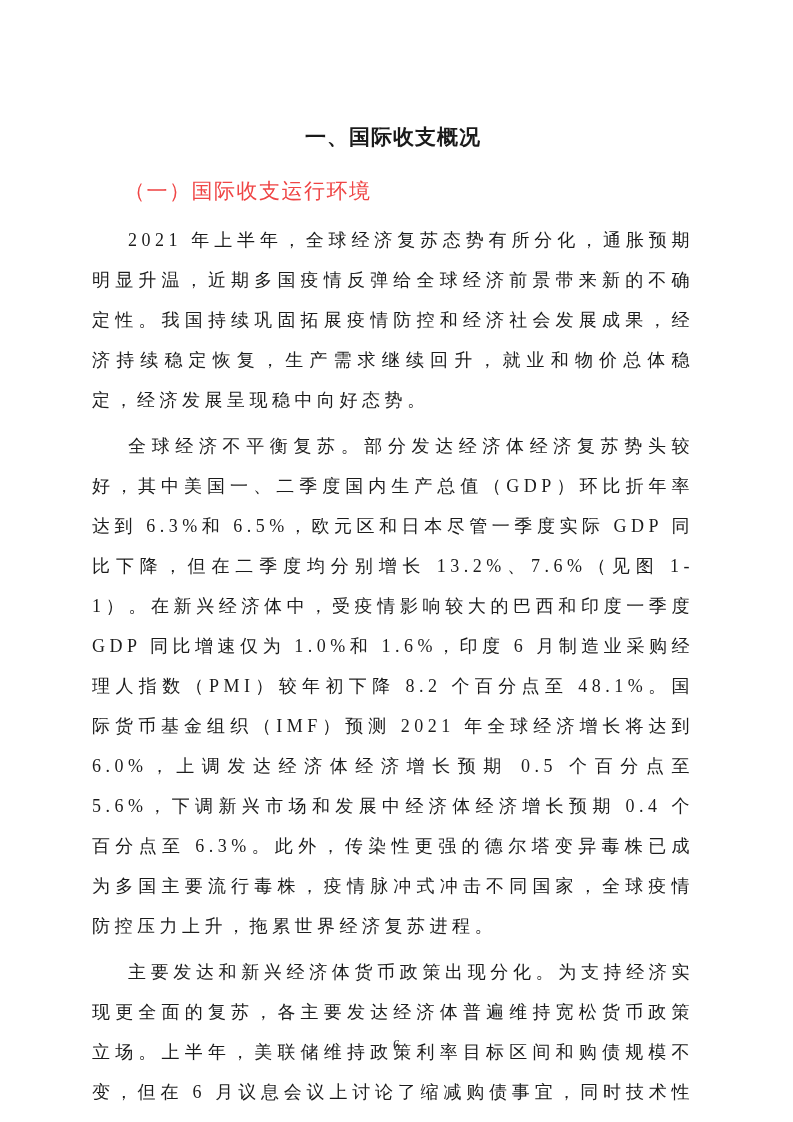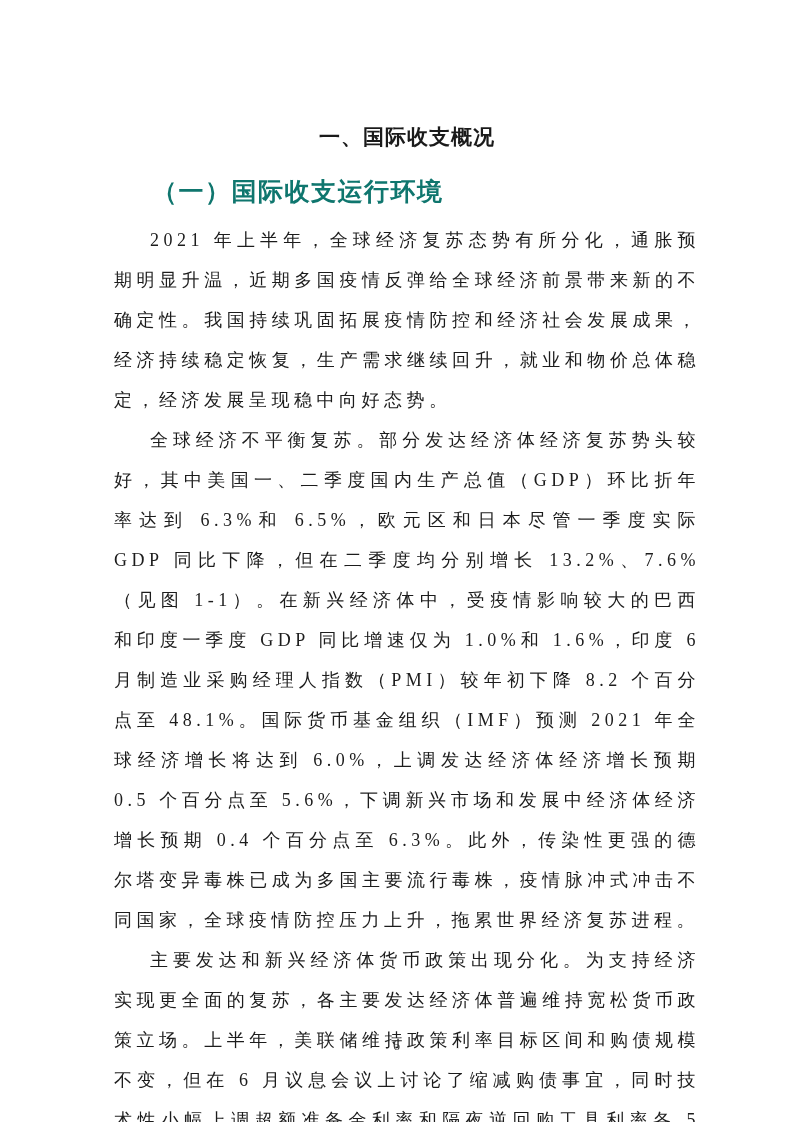--- a/index.html
+++ b/index.html
@@ -7,50 +7,50 @@
     padding: 0;
     background: #ffffff;
   }
   .page {
     position: relative;
     width: 793px;
     height: 1122px;
     margin: 0 auto;
     background: #ffffff;
     box-sizing: border-box;
-    padding: 122px 93px 0 114px;
+    padding: 122px 93px 0 86px;
     overflow: hidden;
     font-family: "Liberation Serif", "DejaVu Serif", serif;
     color: #1c1c1c;
   }
   .doc-title {
     margin: 0;
     font-family: "Liberation Sans", "DejaVu Sans", sans-serif;
     font-size: 21px;
     font-weight: 700;
     line-height: 30px;
     text-align: center;
     letter-spacing: 1px;
     color: #1a1a1a;
   }
   .section-heading {
     margin: 24px 0 0 0;
     font-family: "Liberation Sans", "DejaVu Sans", sans-serif;
-    font-size: 25px;
-    font-weight: 700;
+    font-size: 21px;
+    font-weight: 400;
     line-height: 30px;
     letter-spacing: 1.5px;
     text-indent: 38px;
-    color: #0f766e;
+    color: #ef4444;
   }
   .body-text {
     margin-top: 14px;
   }
   .body-text p {
-    margin: 0;
+    margin: 6px;
     font-size: 18px;
     line-height: 40px;
     letter-spacing: 4.5px;
     text-align: justify;
     text-indent: 36px;
     color: #1c1c1c;
   }
   .body-text p b {
     font-weight: 400;
   }

